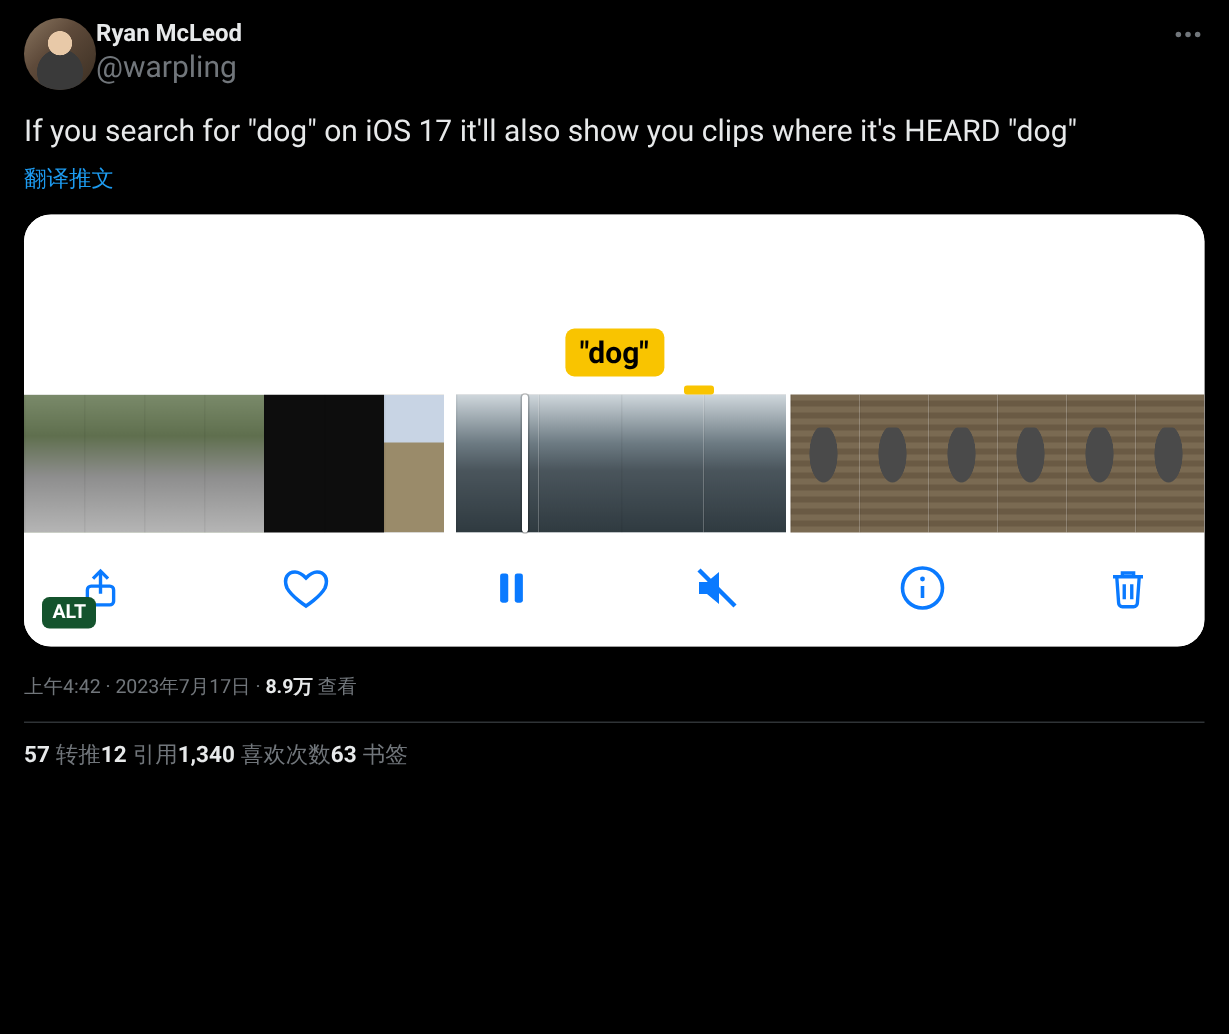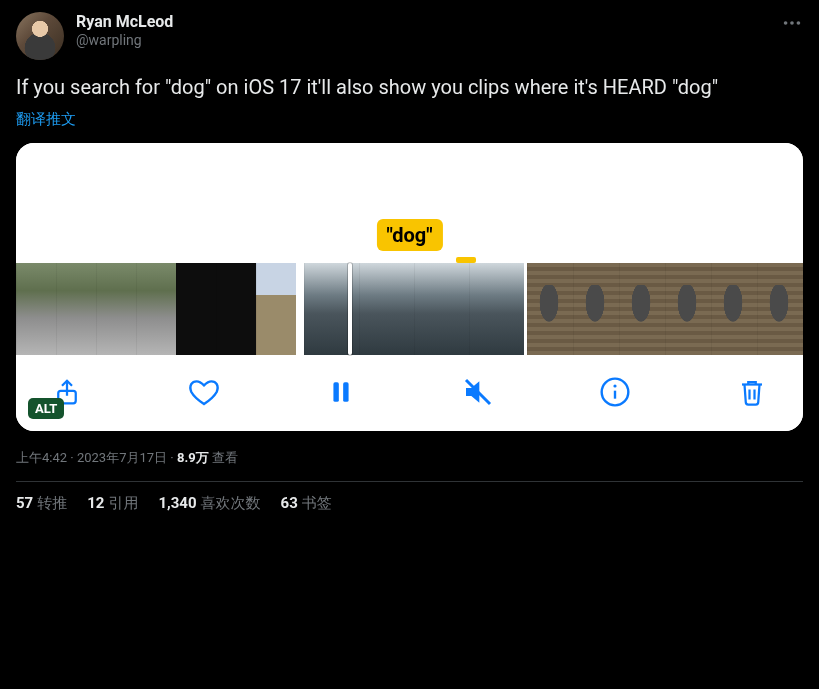--- a/index.html
+++ b/index.html
@@ -3,34 +3,34 @@
   <meta charset="utf-8">
   <style>
     * { margin: 0; padding: 0; box-sizing: border-box; }
     body {
       background: #000;
       font-family: -apple-system, BlinkMacSystemFont, "Segoe UI", Roboto, Helvetica, Arial, sans-serif;
       color: #e7e9ea;
       width: 819px;
       padding: 12px 16px;
     }
-    .tweet-header { display: flex; align-items: flex-start; gap: 12px; position: relative; }
+    .tweet-header { display: flex; align-items: flex-start; position: relative; }
     .avatar {
       width: 48px; height: 48px; border-radius: 50%;
       background: linear-gradient(135deg,#8a7660 0%,#5e4a3a 40%,#3a2e22 100%);
       flex-shrink: 0; position: relative; overflow: hidden;
     }
     .avatar::after {
       content:""; position:absolute; inset:0;
       background: radial-gradient(circle at 50% 35%, #e8c9a8 0 20%, transparent 21%),
                   radial-gradient(circle at 50% 75%, #3a3a3a 0 35%, transparent 36%);
     }
     .user-info { display: flex; flex-direction: column; line-height: 1.25; }
     .display-name { font-weight: 700; font-size: 16px; color: #e7e9ea; }
-    .handle { font-size: 14px; color: #71767b; }
+    .handle { font-size: 20px; color: #71767b; }
     .more-btn { position: absolute; right: 0; top: 0; color: #71767b; cursor: pointer; }
     .tweet-body { margin-top: 14px; font-size: 20px; line-height: 1.3; }
     .translate-link { display:inline-block; margin-top: 10px; font-size: 15px; color:#1d9bf0; cursor:pointer;font-family:Liberation Mono, monospace; }
     .media-card {
       margin-top: 14px; background:#fff; border-radius: 18px; overflow: hidden; position: relative;
     }
     .media-top { height: 120px; background:#fff; position: relative; }
     .caption-bubble {
       position:absolute; left: 50%; transform: translateX(-50%);
       bottom: 12px; background:#f9c400; color:#000; font-weight:700;
@@ -76,21 +76,21 @@
     }
     .tb-icon { width: 34px; height: 34px; color:#0a7aff; cursor:pointer; display:flex; align-items:center; justify-content:center; }
     .alt-badge {
       position:absolute; left: 12px; bottom: 12px;
       background:#14532d; color:#fff; font-weight:700; font-size:13px;
       padding: 3px 7px; border-radius: 5px;
     }
     .meta-line { margin-top: 18px; font-size: 13px; color:#71767b; }
     .meta-strong { color:#e7e9ea; font-weight:700; }
     .divider { border: none; border-top: 1px solid #2f3336; margin: 14px 0 12px; }
-    .stats { display:flex; gap: 20px; font-size: 15px; color:#71767b; }
+    .stats { display:flex; font-size: 15px; color:#71767b; }
     .stat-num { color:#e7e9ea; font-weight:700; margin-right: 4px; }
     svg { display:block; }
   </style>
 </head>
 <body>
 
 
 
 
 <div class="tweet-header">

